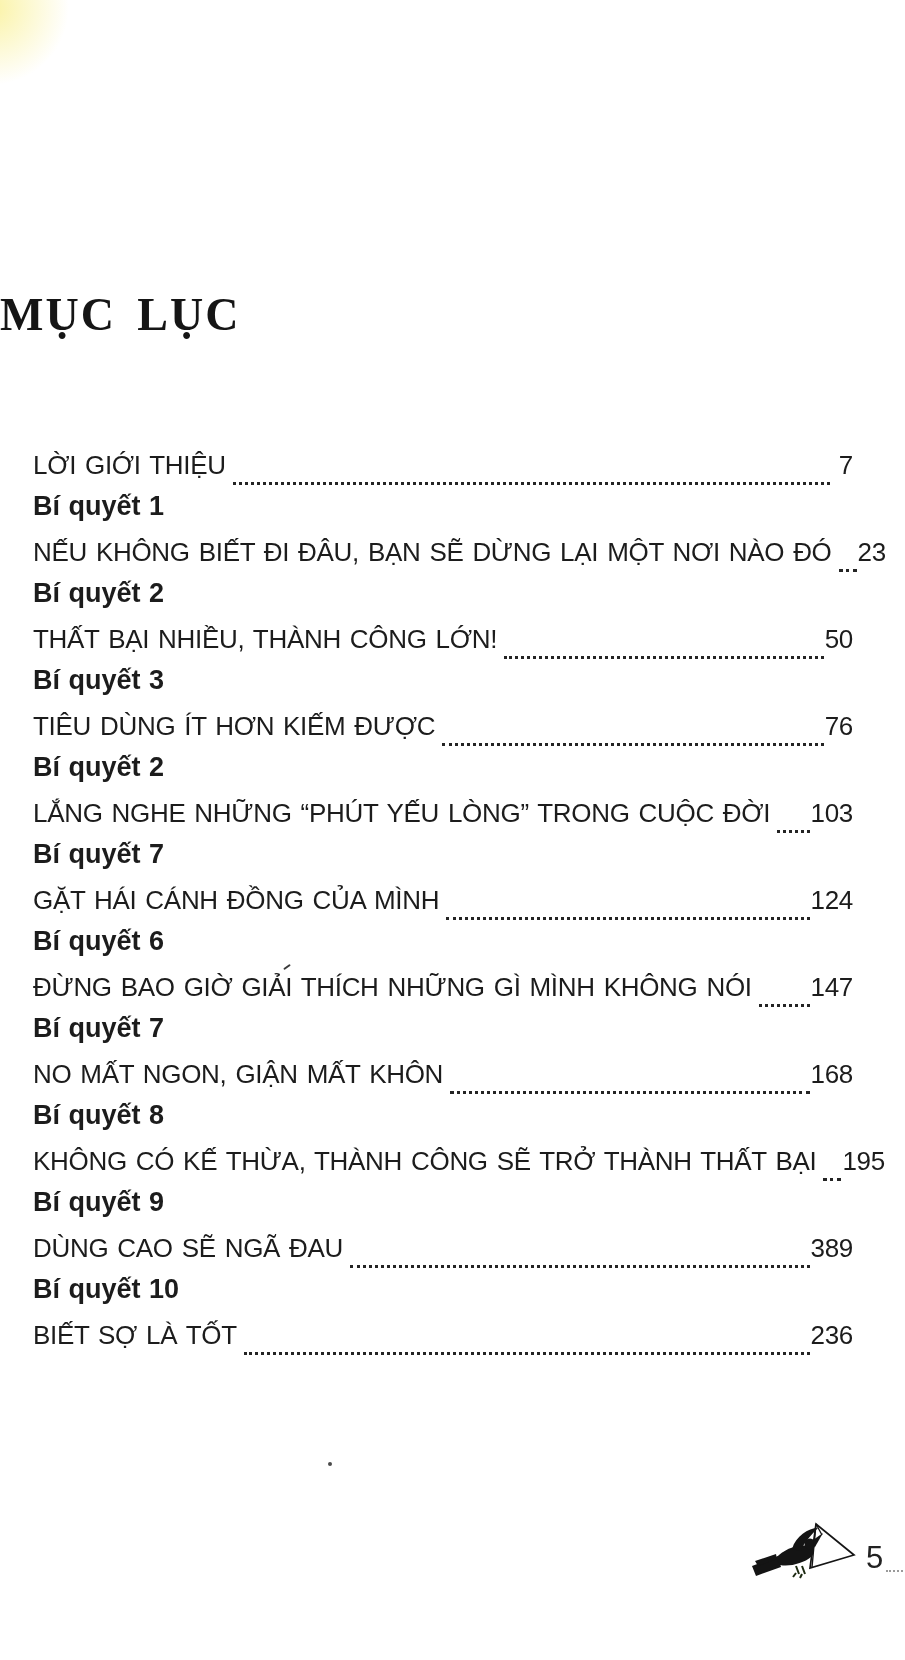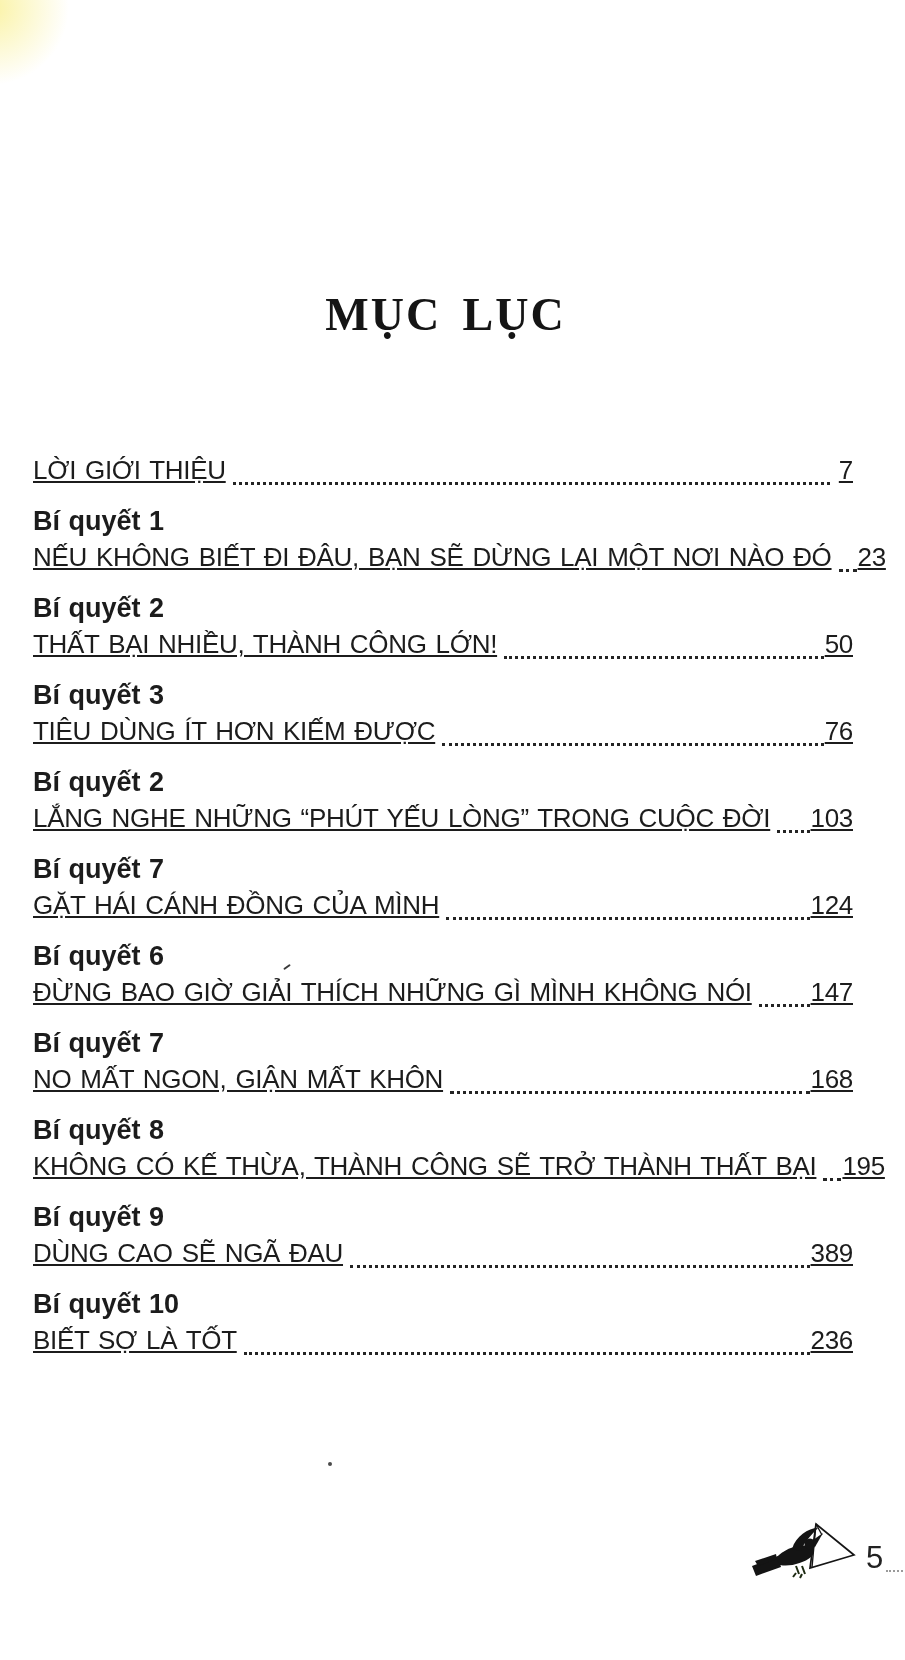--- a/index.html
+++ b/index.html
@@ -16,47 +16,45 @@
   .smudge {
     position: absolute; left: -25px; top: -20px;
     width: 110px; height: 110px;
     background: radial-gradient(circle at 15% 25%, rgba(250,242,160,0.95), rgba(250,242,160,0) 62%);
     pointer-events: none;
   }
 
   .doc-title {
     position: absolute; top: 288px; left: 0; right: 14px;
     margin: 0;
-    text-align: center;
+    text-align: left;
     font-family: "Liberation Serif", serif;
     font-weight: bold;
     font-size: 46px;
     letter-spacing: 2px;
     word-spacing: 8px;
     color: #151515;
   }
 
   .toc {
     position: absolute;
     left: 33px; top: 450px;
     width: 820px;
     font-size: 26px;
     letter-spacing: -0.3px;
     word-spacing: 2px;
   }
   .row {
     display: flex;
-    align-items: center;
+    align-items: flex-start;
     height: 41px;
     white-space: nowrap;
-    text-decoration: underline;
   }
   .heading-row {
     display: flex;
-    align-items: flex-end;
     height: 46px;
     font-weight: bold;
     font-size: 27px;
     letter-spacing: 0;
     word-spacing: 1px;
   }
   .label { white-space: nowrap; }
   .dots {
     flex: 1;
     min-width: 18px;

